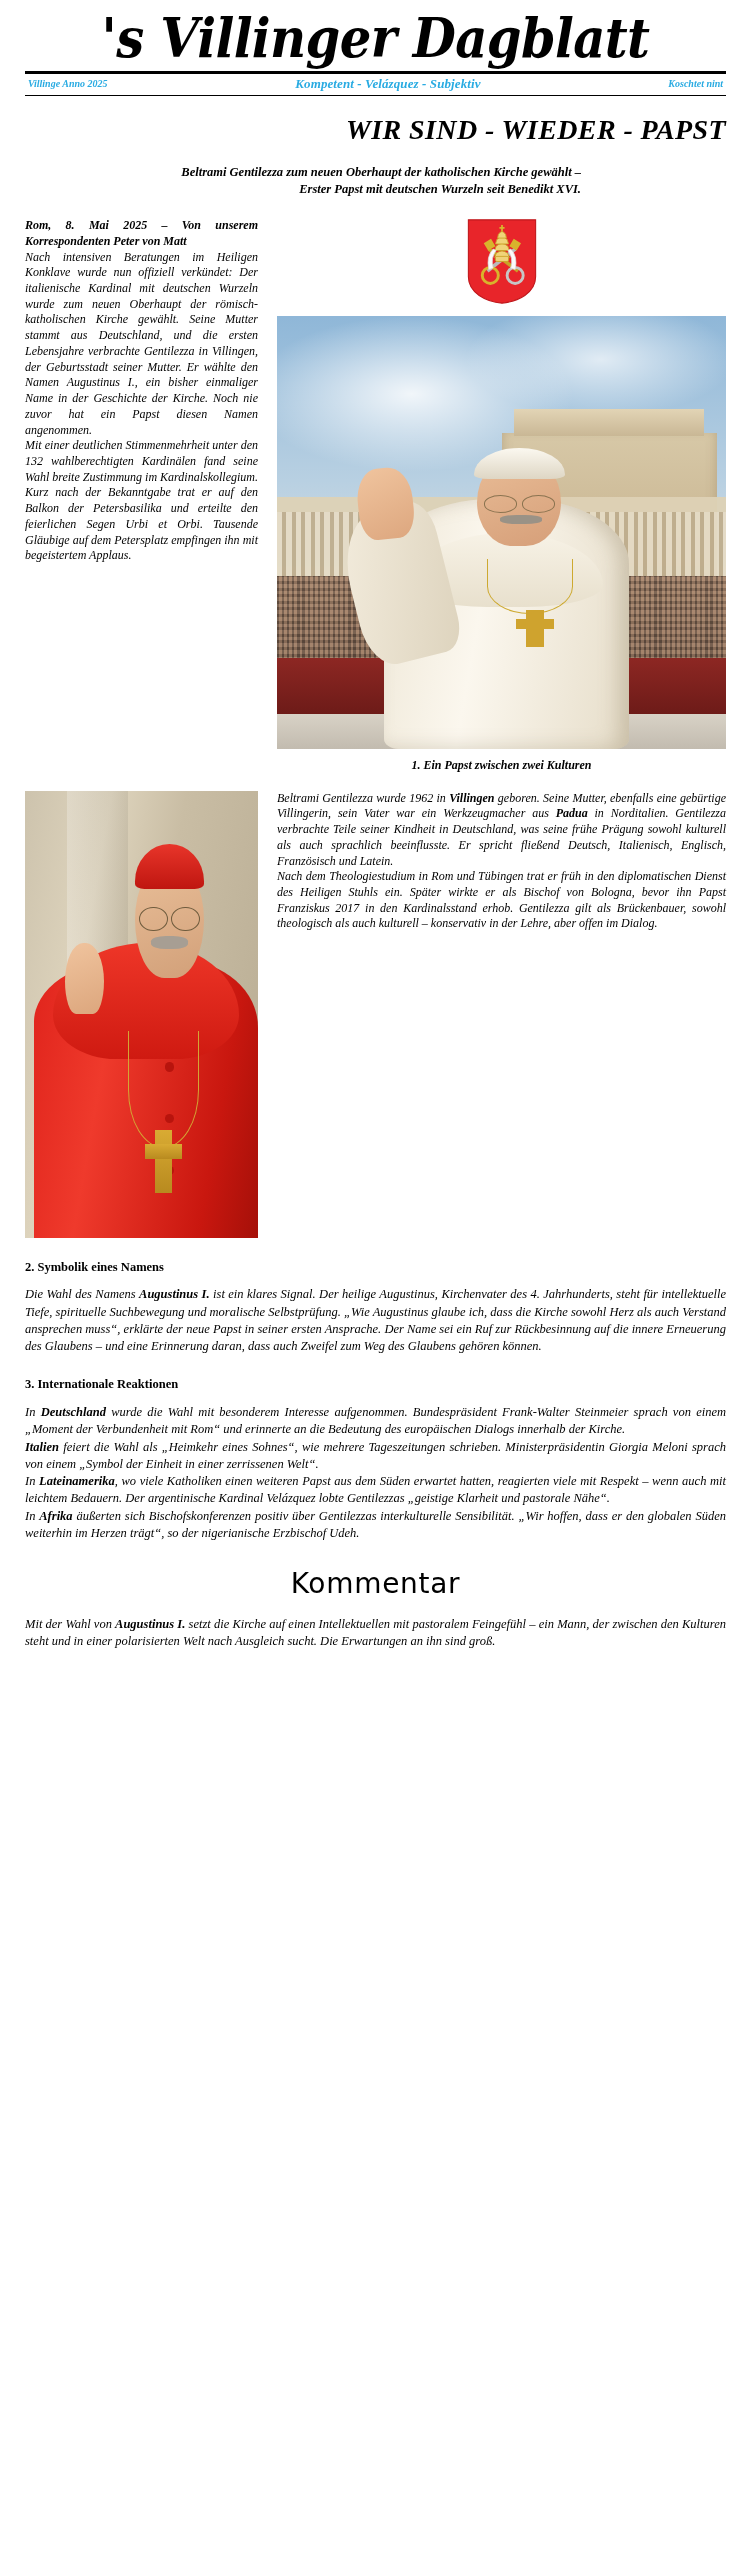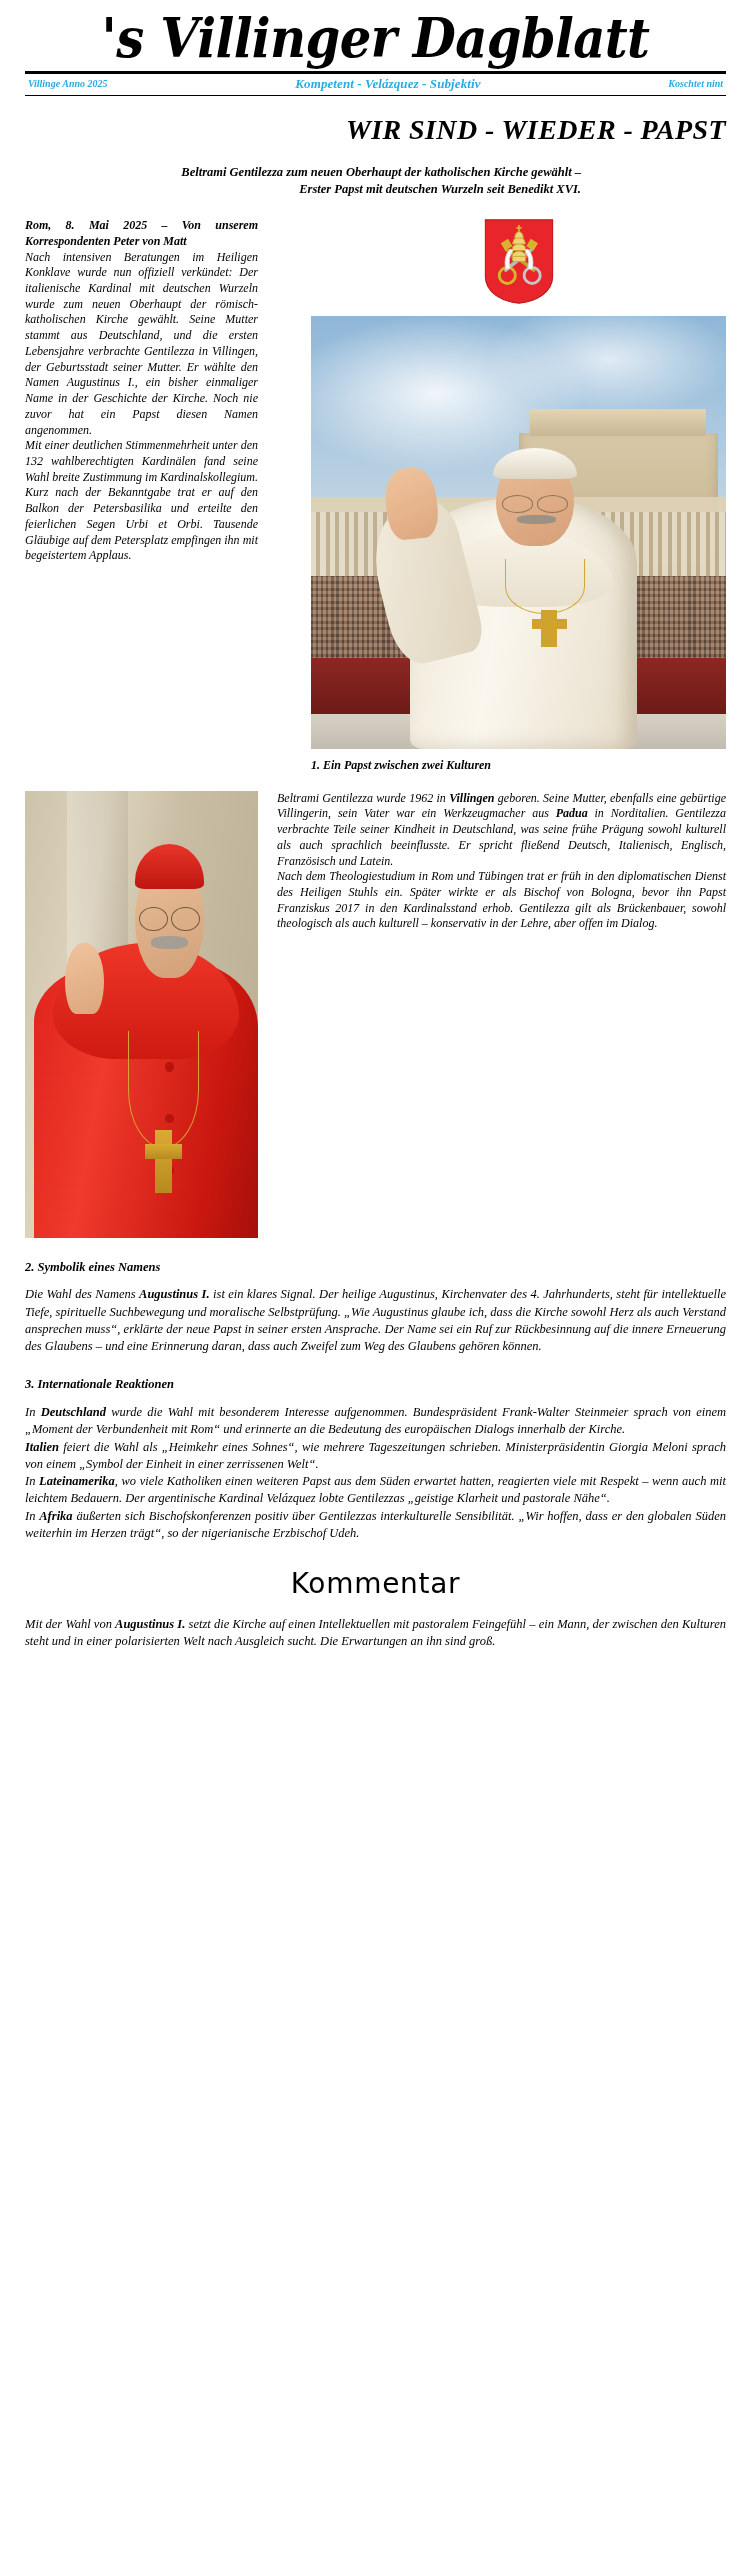--- a/index.html
+++ b/index.html
@@ -84,22 +84,23 @@
   
   .zone-top {
     margin-top: 20.5px;
     position: relative;
   }
   .col-left {
     width: 233px;
     float: left;
   }
   .col-right {
-    width: 415px;
+    width: 449px;
     float: right;
+    text-align: center;
   }
   .clearfix::after { content: ""; display: block; clear: both; }
 
   .byline {
     font-style: italic;
     font-weight: bold;
     font-size: 12px;
     line-height: 1.3;
     text-align: justify;
   }
@@ -152,21 +153,20 @@
     position: relative;
     background: #c8bda9;
   }
   .col-right-2 {
     width: 449px;
     float: right;
   }
 
   
   .section-head {
-    font-style: italic;
     font-weight: bold;
     font-size: 12.5px;
     margin: 22px 0 11.7px 0;
   }
   p.full {
     font-style: italic;
     font-size: 12.5px;
     line-height: 1.38;
     text-align: justify;
     margin: 0;

